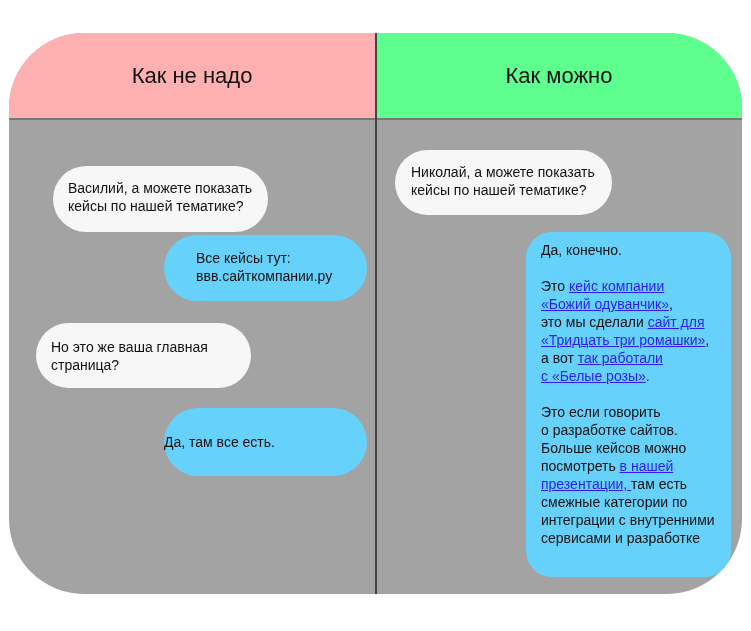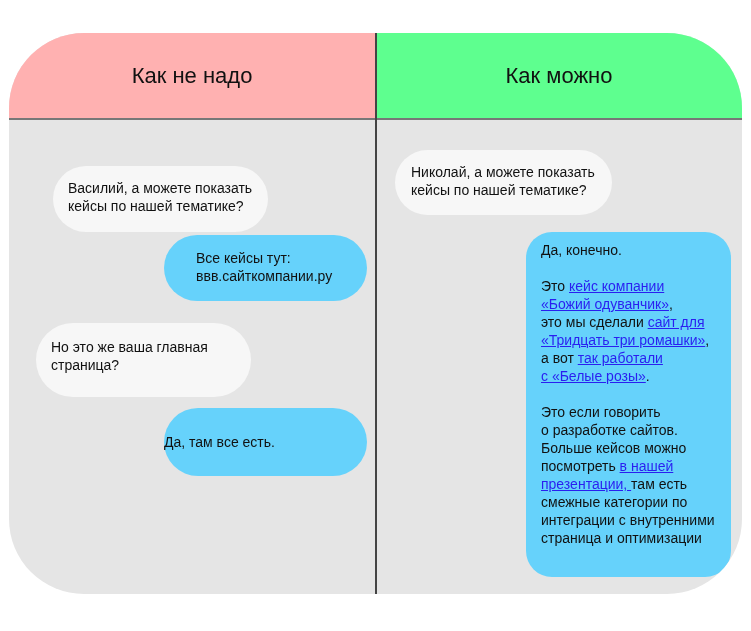--- a/index.html
+++ b/index.html
@@ -1,19 +1,19 @@
 <!DOCTYPE html>
 <html><head>
 <meta charset="utf-8">
 <style>
   html, body { margin:0; padding:0; background:#ffffff; }
   body { width:751px; height:631px; position:relative; overflow:hidden;
          font-family:"Liberation Sans", sans-serif; color:#111; }
   .card { position:absolute; left:9px; top:33px; width:733px; height:561px;
-          border-radius:75px; overflow:hidden; background:#e5e5e5; }
+          border-radius:75px; overflow:hidden; background:#a3a3a3; }
   .hdr { position:absolute; top:0; height:85px; display:flex; align-items:center;
          justify-content:center; font-size:22px; color:#111; }
   .hdr.bad { left:0; width:366px; background:#ffb1b1; }
   .hdr.good { left:367px; width:366px; background:#5eff8f; }
   .hdr-line { position:absolute; left:0; top:85px; width:733px; height:2px; background:#777; }
   .divider { position:absolute; left:366px; top:0; width:1.5px; height:561px; background:#444; }
   .bubble { position:absolute; font-size:14px; line-height:18px; box-sizing:border-box; }
   .bubble.white { background:#f7f7f7; }
   .bubble.blue { background:#66d2fb; }
   .pill { border-radius:40px; }
@@ -33,21 +33,21 @@
   <div class="divider"></div>
 
   <div class="bubble white pill" style="left:44px;top:117px;width:215px;height:66px;padding:13px 0 0 15px;margin-top:16px;">
     <div>Василий, а можете показать</div>
     <div>кейсы по нашей тематике?</div>
   </div>
   <div class="bubble blue pill" style="left:155px;top:202px;width:203px;height:66px;padding:14px 0 0 32px;">
     <div>Все кейсы тут:</div>
     <div>ввв.сайткомпании.ру</div>
   </div>
-  <div class="bubble white pill" style="left:27px;top:290px;width:215px;height:74px;padding:15px 0 0 15px;">
+  <div class="bubble white pill" style="left:27px;top:290px;width:215px;height:65px;padding:15px 0 0 15px;">
     <div>Но это же ваша главная</div>
     <div>страница?</div>
   </div>
   <div class="bubble blue pill" style="left:155px;top:375px;width:203px;height:68px;display:flex;align-items:center;justify-content:flex-start;">
     <div>Да, там все есть.</div>
   </div>
 
   <div class="bubble white pill" style="left:386px;top:117px;width:217px;height:65px;padding:13px 0 0 16px;">
     <div>Николай, а можете показать</div>
     <div>кейсы по нашей тематике?</div>
@@ -62,15 +62,15 @@
     <div><span>а вот </span><span class="link">так работали </span></div>
     <div><span class="link">с «Белые розы»</span><span>.</span></div>
     <div style="height:18px"></div>
     <div>Это если говорить</div>
     <div>о разработке сайтов.</div>
     <div>Больше кейсов можно</div>
     <div><span>посмотреть </span><span class="link">в нашей </span></div>
     <div><span class="link">презентации, </span><span>там есть</span></div>
     <div>смежные категории по</div>
     <div>интеграции с внутренними</div>
-    <div>страница и оптимизации</div>
+    <div>сервисами и разработке</div>
   </div>
 </div>
 
 </body></html>

